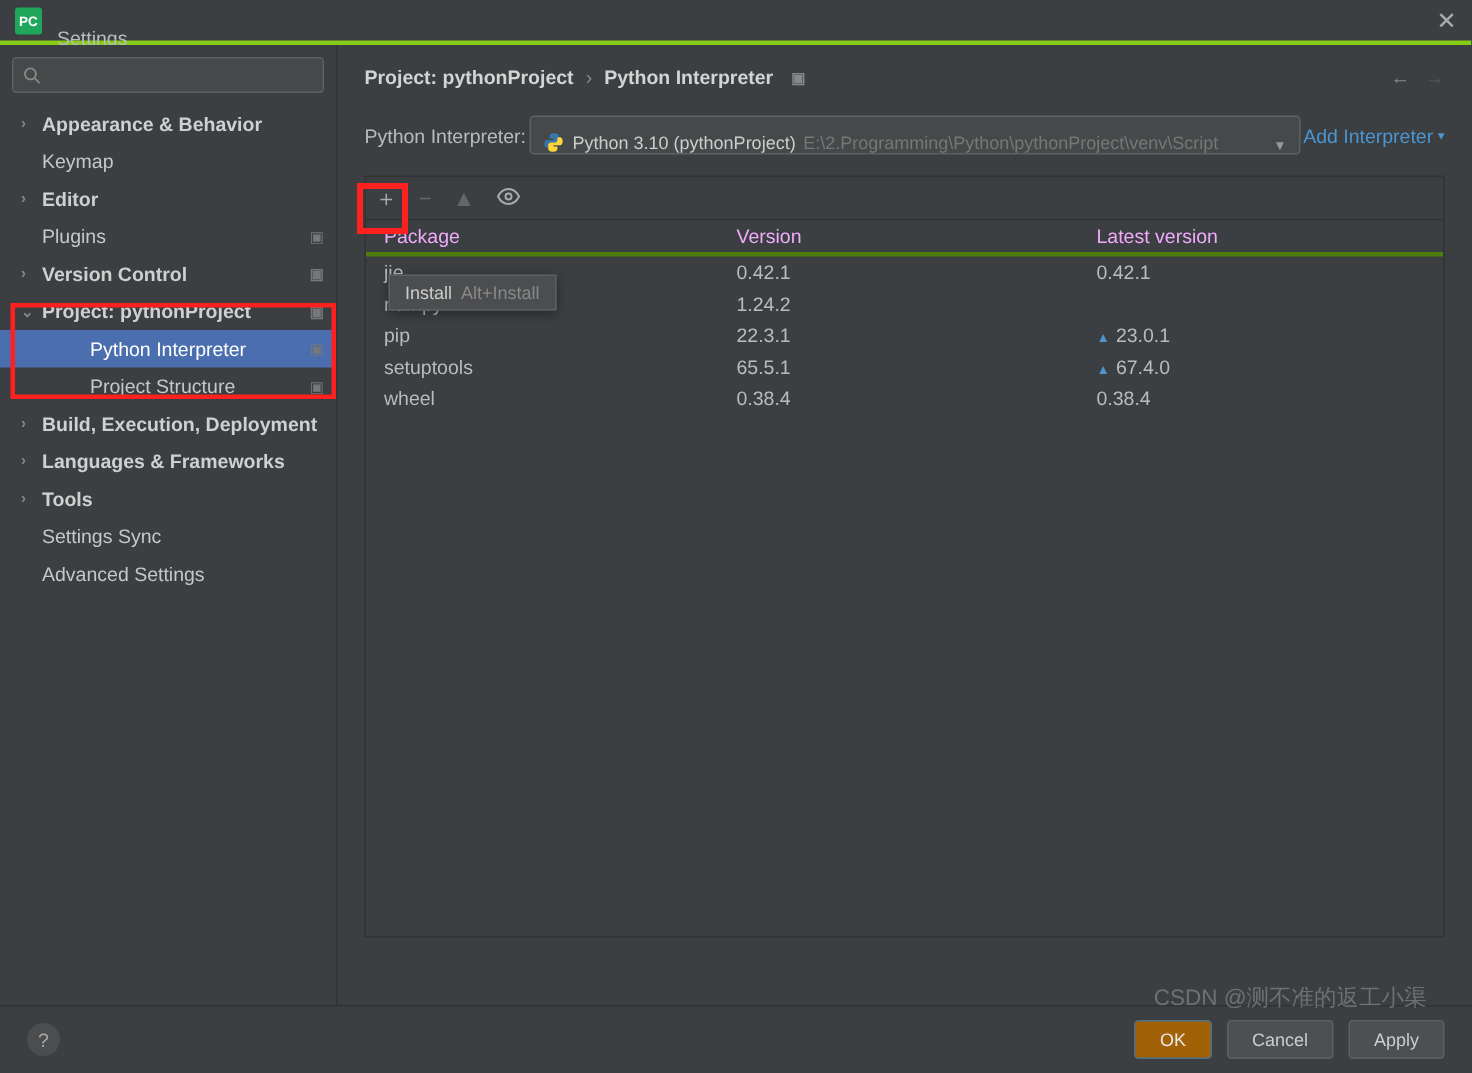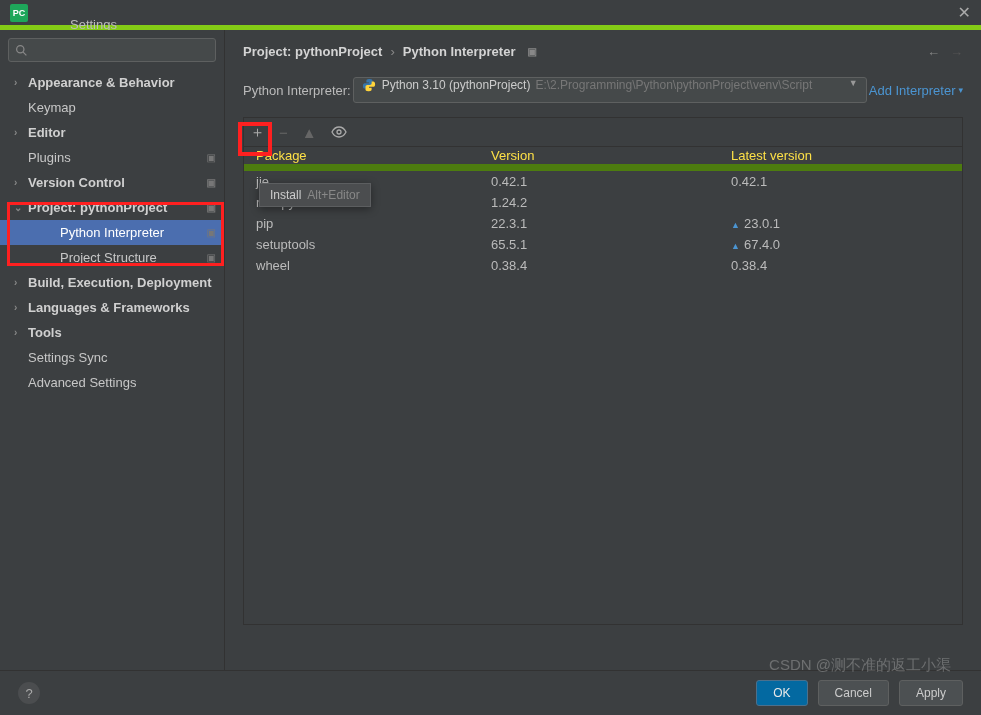--- a/index.html
+++ b/index.html
@@ -5,22 +5,21 @@
 * { box-sizing: border-box; margin: 0; padding: 0; }
 body {
   width: 981px; height: 715px;
   background: #3c3f41;
   font-family: "Segoe UI", Arial, sans-serif;
   font-size: 13px; color: #bbbbbb; overflow: hidden;
 }
 .titlebar {
   height: 30px; display: flex; align-items: center;
   padding: 0 10px; background: #3c3f41;
-  border-bottom: 5px solid #84cc16;
-  gap: 32px;
+  border-bottom: 3px solid #84cc16;
 }
 .app-icon {
   width: 18px; height: 18px; background: #1ea65a;
   border-radius: 2px; display: flex; align-items: center; justify-content: center;
   color: #fff; font-size: 9px; font-weight: bold; margin-right: 10px;
 }
 .titlebar .title { color: #bbb; font-size: 13px; margin-top: 24px; }
 .titlebar .close { margin-left: auto; color: #aaa; font-size: 16px; cursor: pointer; }
 .content { display: flex; height: 640px; }
 .sidebar {
@@ -57,38 +56,38 @@
 }
 .main { flex: 1; background: #3c3f41; padding: 14px 18px 0 18px; position: relative; }
 .breadcrumb { display: flex; align-items: center; gap: 8px; font-weight: bold; color: #d4d4d4; margin-bottom: 18px;}
 .breadcrumb .sep { color: #888; font-weight: normal;}
 .breadcrumb .sq2 { color: #888; font-size: 10px; margin-left: 4px;}
 .nav-arrows { position: absolute; right: 18px; top: 14px; color: #888; display:flex; gap:10px;}
 .interp-row { display: flex; align-items: center; gap: 2px; margin-bottom: 14px;}
 .interp-row label { color: #bbb; }
 .interp-select {
   flex: 1; height: 26px; background: #45494a; border: 1px solid #5e6060;
-  border-radius: 3px; display: flex; align-items: flex-start; padding: 0 8px;
+  border-radius: 3px; display: flex; align-items: flex-end; padding: 0 8px;
   overflow: hidden; white-space: nowrap;
 }
 .py-icon { width: 14px; height: 14px; margin-right: 6px; }
 .interp-select .txt { color: #ccc; font-size: 12px;}
 .interp-select .path { color: #777; font-size: 12px; margin-left: 5px;}
 .interp-select .drop { margin-left: auto; color: #999; font-size: 9px;}
 .add-link { color: #4b95d2; cursor: pointer; white-space: nowrap; display:flex; align-items:center; gap:3px;}
 .toolbar {
   height: 30px; background: #3c3f41; border: 1px solid #323232;
   display: flex; align-items: center; padding: 0 6px; gap: 14px;
 }
 .toolbar .tbtn { color: #aaa; cursor: pointer; font-size: 15px;}
 .toolbar .tbtn.disabled {color:#666;}
 .table { border: 1px solid #323232; border-top:none; background: #3c3f41; height: 478px; overflow:hidden;}
 .table-header {
-  display: flex; background: #3c3f41; border-bottom: 7px solid #4d7c0f;
-  height: 24px; align-items: center; color: #fde047; padding-left:12px;
+  display: flex; background: #3c3f41; border-bottom: 3px solid #4d7c0f;
+  height: 24px; align-items: center; color: #f0abfc; padding-left:12px;
 }
 .col-pkg { width: 235px;} .col-ver { width: 240px;} .col-lat { flex: 1;}
 .table-row { display: flex; height: 21px; align-items: center; color: #bbb; padding-left:12px;}
 .table-row .up { color: #4b95d2; font-size: 9px; margin-right: 4px;}
 .tooltip {
   position: absolute; left: 259px; top: 183px; background: #4b4d4f;
   border: 1px solid #5c5e60; padding: 4px 10px; color: #ccc; font-size: 12px;
   box-shadow: 0 2px 8px rgba(0,0,0,0.4); z-index: 60;
 }
 .tooltip .sc { color: #888; margin-left: 6px;}
@@ -98,21 +97,21 @@
 }
 .footer .help {
   margin-right: auto; width: 22px; height: 22px; border-radius: 50%;
   background: #4b4d4f; color: #aaa; display:flex; align-items:center; justify-content:center;
   cursor: pointer; font-size: 13px;
 }
 .btn {
   height: 26px; padding: 0 16px; border-radius: 3px; border: 1px solid #5e6060;
   background: #4c5052; color: #ccc; cursor: pointer; font-size: 12px;
 }
-.btn.primary { background: #0369a1; border-color: #4c708c; color: #e8e8e8; text-align: right;}
+.btn.primary { background: #a16207; border-color: #4c708c; color: #e8e8e8; text-align: right;}
 .watermark {
   position: absolute; right: 30px; bottom: 40px; color: rgba(200,200,200,0.35);
   font-size: 15px; pointer-events:none; z-index:100;
 }
 </style>
 </head>
 <body>
 
 <div class="titlebar">
   <div class="app-icon">PC</div>
@@ -262,21 +261,21 @@
             <div class="col-pkg">wheel</div>
             <div class="col-ver">0.38.4</div>
             <div class="col-lat">0.38.4</div>
           </div>
         </div>
     </div>
   </div>
 </div>
 
 <div class="tooltip">
-  <span>Install</span><span class="sc">Alt+Editor</span>
+  <span>Install</span><span class="sc">Alt+Install</span>
 </div>
 
 <div class="highlight-box-1"></div>
 <div class="highlight-box-2"></div>
 
 <div class="footer">
   <div class="help">?</div>
   <button class="btn primary">OK</button>
   <button class="btn">Cancel</button>
   <button class="btn">Apply</button>

